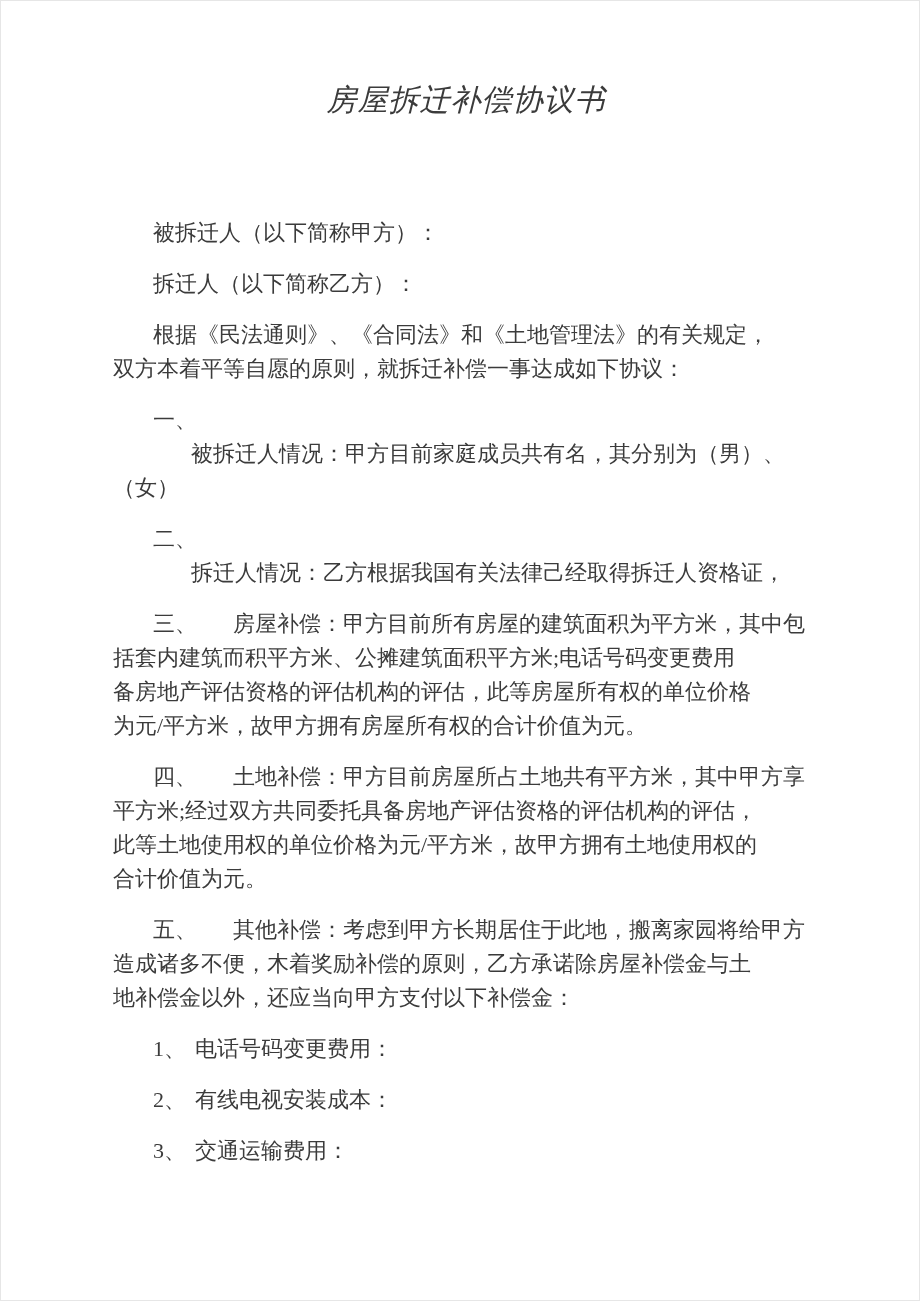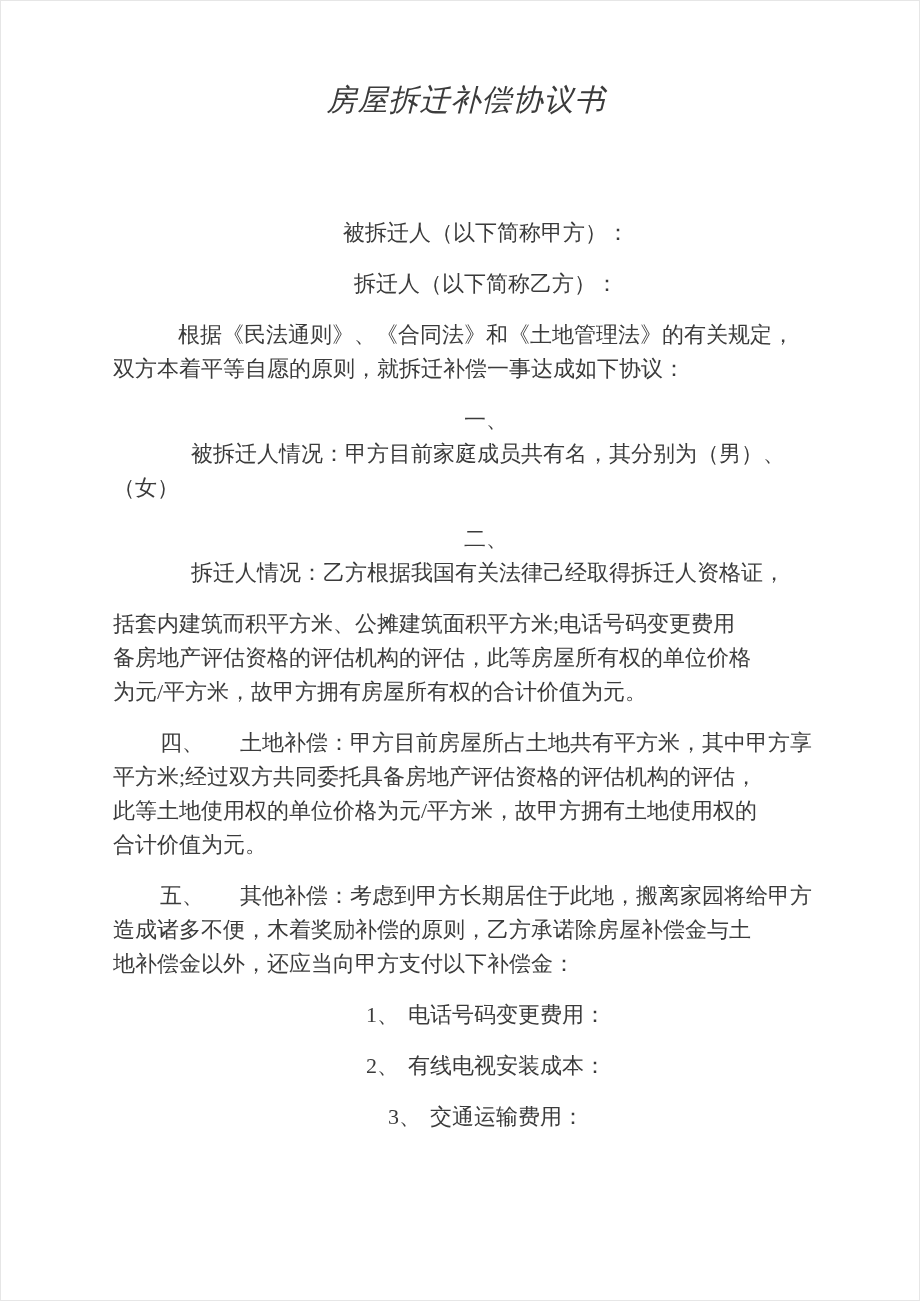--- a/index.html
+++ b/index.html
@@ -29,21 +29,21 @@
     font-style: italic;
   }
   .para {
     margin: 0 0 17px 0;
   }
   .line {
     font-size: 22px;
     line-height: 34px;
     white-space: nowrap;
   }
-  .ind2 { padding-left: 40px; text-align: center; }   
+  .ind2 { padding-left: 40px; }   
   .ind4 { padding-left: 78px; }   
   .tabtext { margin-left: 36px; } 
   .itemtext { margin-left: 9px; } 
 </style>
 </head>
 <body>
 
 <div class="page">
 
   <h1 class="doc-title">房屋拆迁补偿协议书</h1>
@@ -66,20 +66,23 @@
     <div class="line ind4">被拆迁人情况：甲方目前家庭成员共有名，其分别为（男）、</div>
     <div class="line">（女）</div>
   </div>
 
   <div class="para">
     <div class="line ind2">二、</div>
     <div class="line ind4">拆迁人情况：乙方根据我国有关法律己经取得拆迁人资格证，</div>
   </div>
 
   <div class="para">
+    <div class="line ind2">
+      <span>三、</span><span class="tabtext">房屋补偿：甲方目前所有房屋的建筑面积为平方米，其中包</span>
+    </div>
     <div class="line">括套内建筑而积平方米、公摊建筑面积平方米;电话号码变更费用</div>
     <div class="line">备房地产评估资格的评估机构的评估，此等房屋所有权的单位价格</div>
     <div class="line">为元/平方米，故甲方拥有房屋所有权的合计价值为元。</div>
   </div>
 
   <div class="para">
     <div class="line ind2">
       <span>四、</span><span class="tabtext">土地补偿：甲方目前房屋所占土地共有平方米，其中甲方享</span>
     </div>
     <div class="line">平方米;经过双方共同委托具备房地产评估资格的评估机构的评估，</div>

